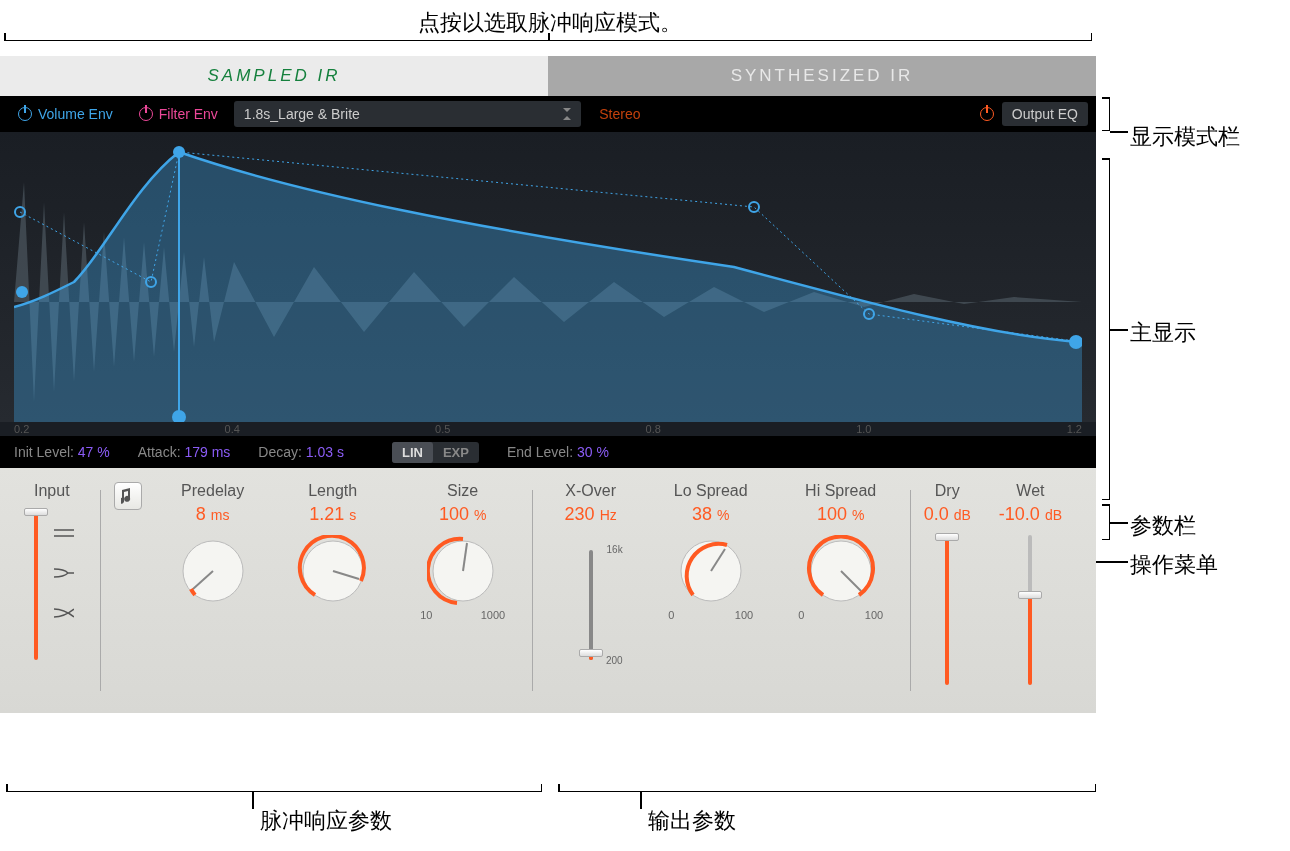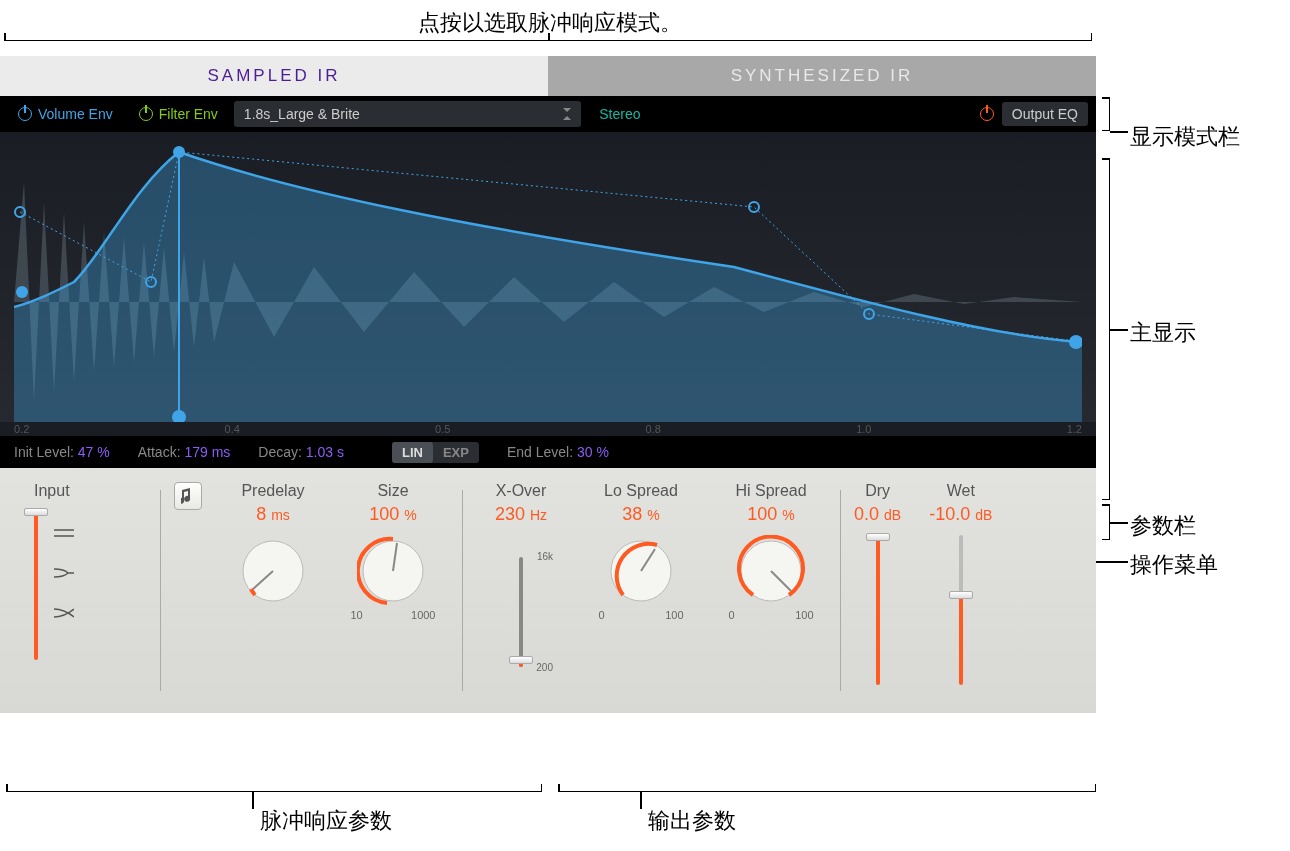--- a/index.html
+++ b/index.html
@@ -3,24 +3,24 @@
 <meta charset="utf-8">
 <style>
 * { margin:0; padding:0; box-sizing:border-box; font-family:-apple-system,Arial,sans-serif; }
 body { background:#fff; width:1290px; height:851px; position:relative; }
 .callout-top { position:absolute; top:8px; left:0; width:1100px; text-align:center; font-size:22px; color:#000; }
 .callout-label { position:absolute; font-size:22px; color:#000; }
 .callout-line { position:absolute; background:#000; }
 .plugin { position:absolute; left:0; top:56px; width:1096px; }
 .tab-bar { display:flex; height:40px; }
 .tab { flex:1; display:flex; align-items:center; justify-content:center; font-size:17px; letter-spacing:3px; cursor:pointer; }
-.tab.active { background:#ebebeb; color:#4c1d95; font-weight:400; }
+.tab.active { background:#ebebeb; color:#15803d; font-weight:400;font-style:italic; }
 .tab.inactive { background:#a8a8a8; color:#e8e8e8; }
 .mode-bar { background:#000; height:36px; display:flex; align-items:center; padding:0 8px; gap:6px; }
-.mode-btn { display:flex; align-items:center; gap:6px; height:26px; padding:0 10px; border-radius:3px; color:#84cc16; font-size:14px; cursor:pointer; }
+.mode-btn { display:flex; align-items:center; gap:6px; height:26px; padding:0 10px; border-radius:3px; color:#ec4899; font-size:14px; cursor:pointer; }
 .mode-btn.active { color:#3fa5e8; }
 .power-icon { width:14px; height:14px; border:1.5px solid currentColor; border-radius:50%; position:relative; }
 .power-icon::after { content:''; position:absolute; top:-3px; left:50%; width:2px; height:8px; background:currentColor; transform:translateX(-50%); }
 .preset-dd { flex:1; max-width:370px; height:26px; background:#2a2e33; border-radius:3px; display:flex; align-items:center; padding:0 10px; color:#ccc; font-size:14px; cursor:pointer; position:relative; }
 .preset-dd::after { content:''; position:absolute; right:10px; width:0; height:0; border-left:4px solid transparent; border-right:4px solid transparent; border-top:4px solid #888; top:7px; }
 .preset-dd::before { content:''; position:absolute; right:10px; width:0; height:0; border-left:4px solid transparent; border-right:4px solid transparent; border-bottom:4px solid #888; bottom:7px; }
 .spacer { flex:1; }
 .oeq { display:flex; align-items:center; gap:8px; }
 .oeq .power-icon { color:#ff5a22; }
 .oeq-label { background:#2a2e33; color:#ccc; font-size:14px; padding:4px 10px; border-radius:3px; cursor:pointer; }
@@ -54,21 +54,21 @@
 .vslider-wrap { display:flex; flex-direction:column; align-items:center; gap:0; }
 .vslider { width:4px; height:150px; background:#ff5a22; position:relative; cursor:pointer; border-radius:2px; }
 .vslider .thumb { position:absolute; left:50%; transform:translateX(-50%); width:24px; height:8px; background:linear-gradient(#fff,#ddd); border:1px solid #aaa; border-radius:2px; }
 .mode-icons { display:flex; flex-direction:column; gap:26px; margin-top:16px; }
 .mode-icon { width:20px; height:14px; cursor:pointer; }
 .note-btn { width:28px; height:28px; background:linear-gradient(#fff,#e8e8e4); border:1px solid #aaa; border-radius:4px; display:flex; align-items:center; justify-content:center; cursor:pointer; margin-bottom:6px; }
 .xover-slider { width:4px; height:110px; background:#888; position:relative; cursor:pointer; margin:6px auto; border-radius:2px; }
 .xover-slider .filled { position:absolute; bottom:0; width:100%; background:#ff5a22; border-radius:2px; }
 .xover-slider .thumb { position:absolute; left:50%; transform:translateX(-50%); width:24px; height:8px; background:linear-gradient(#fff,#ddd); border:1px solid #aaa; border-radius:2px; }
 .xtick { font-size:10px; color:#666; position:absolute; }
-.xover-wrap { position:relative; width:60px; margin:16px auto; }
+.xover-wrap { position:relative; width:60px; margin:9px auto; }
 
 .bracket { position:absolute; border-right:1.5px solid #000; }
 .bracket::before,.bracket::after { content:''; position:absolute; right:-1px; width:8px; height:1.5px; background:#000; }
 .bracket::before { top:0; } .bracket::after { bottom:0; }
 .hbracket { position:absolute; border-bottom:1.5px solid #000; }
 .hbracket::before,.hbracket::after { content:''; position:absolute; bottom:-1px; width:1.5px; height:8px; background:#000; }
 .hbracket::before { left:0; } .hbracket::after { right:0; }
 </style>
 </head>
 <body>
@@ -112,21 +112,21 @@
       <span class="power-icon"></span>
       <span>Volume Env</span>
     </div>
     <div class="mode-btn">
       <span class="power-icon"></span>
       <span>Filter Env</span>
     </div>
     <div class="preset-dd">
       <span>1.8s_Large &amp; Brite</span>
     </div>
-    <span style="color:#14b8a6;font-size:14px;margin-left:12px;">Stereo</span>
+    <span style="color:#c2410c;font-size:14px;margin-left:12px;">Stereo</span>
     <div class="spacer"></div>
     <div class="oeq">
       <span class="power-icon"></span>
       <span class="oeq-label">Output EQ</span>
     </div>
   </div>
 
   <div class="display-area">
     <svg class="wave-svg" viewBox="0 0 1068 280" preserveAspectRatio="none">
 
@@ -205,20 +205,31 @@
           </div>
         </div>
         <div class="knob-col" style="width:90px;">
           <div class="col-label">Predelay</div>
           <div class="col-val"><span>8</span> <span class="unit">ms</span></div>
           <div class="knob">
             <svg class="knob-svg" viewBox="0 0 72 72">
                 <circle cx="36" cy="36" r="30" fill="#f5f5f2" stroke="#bbb"></circle>
                 <path d="M36 36 L16 54" stroke="#888" stroke-width="2"></path>
                 <path d="M18 60 A32 32 0 0 1 14 54" stroke="#ff5a22" stroke-width="4" fill="none"></path>
+              </svg>
+          </div>
+        </div>
+        <div class="knob-col">
+          <div class="col-label">Length</div>
+          <div class="col-val"><span>1.21</span> <span class="unit">s</span></div>
+          <div class="knob">
+            <svg class="knob-svg" viewBox="0 0 72 72">
+                <circle cx="36" cy="36" r="30" fill="#f5f5f2" stroke="#bbb"></circle>
+                <path d="M36 36 L62 44" stroke="#888" stroke-width="2"></path>
+                <path d="M18 60 A32 32 0 1 1 64 46" stroke="#ff5a22" stroke-width="4" fill="none"></path>
               </svg>
           </div>
         </div>
         <div class="knob-col">
           <div class="col-label">Size</div>
           <div class="col-val"><span>100</span> <span class="unit">%</span></div>
           <div class="knob">
             <svg class="knob-svg" viewBox="0 0 72 72">
                 <circle cx="36" cy="36" r="30" fill="#f5f5f2" stroke="#bbb"></circle>
                 <path d="M36 36 L40 8" stroke="#888" stroke-width="2"></path>

